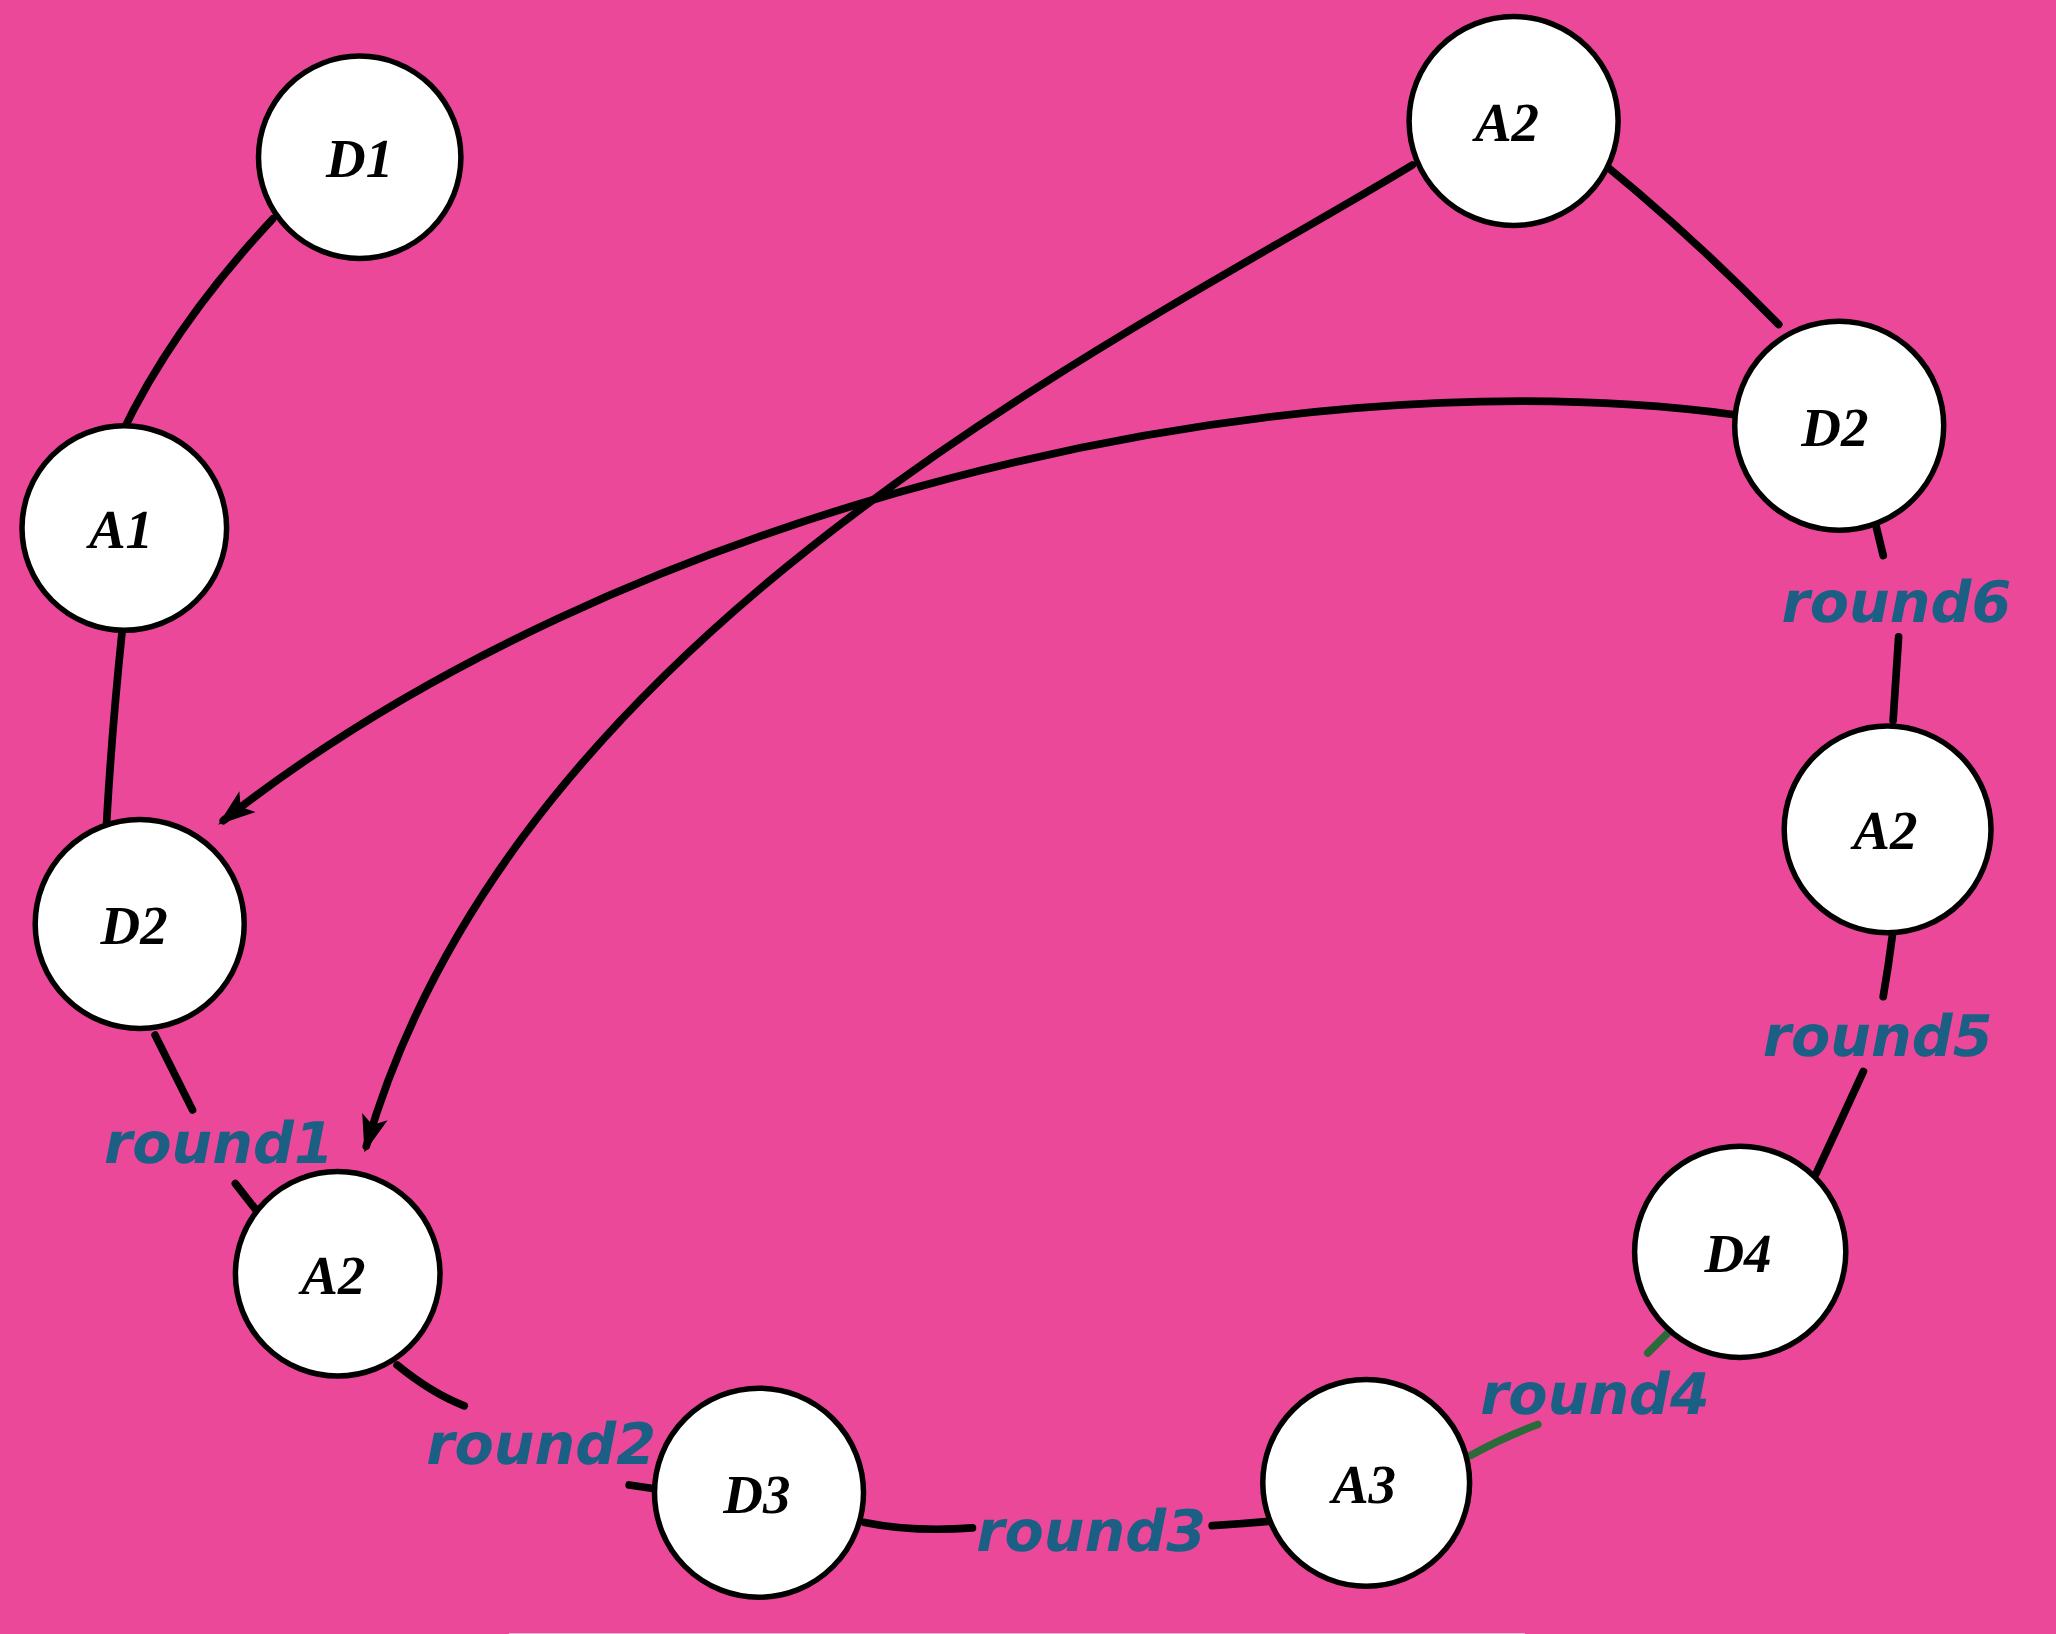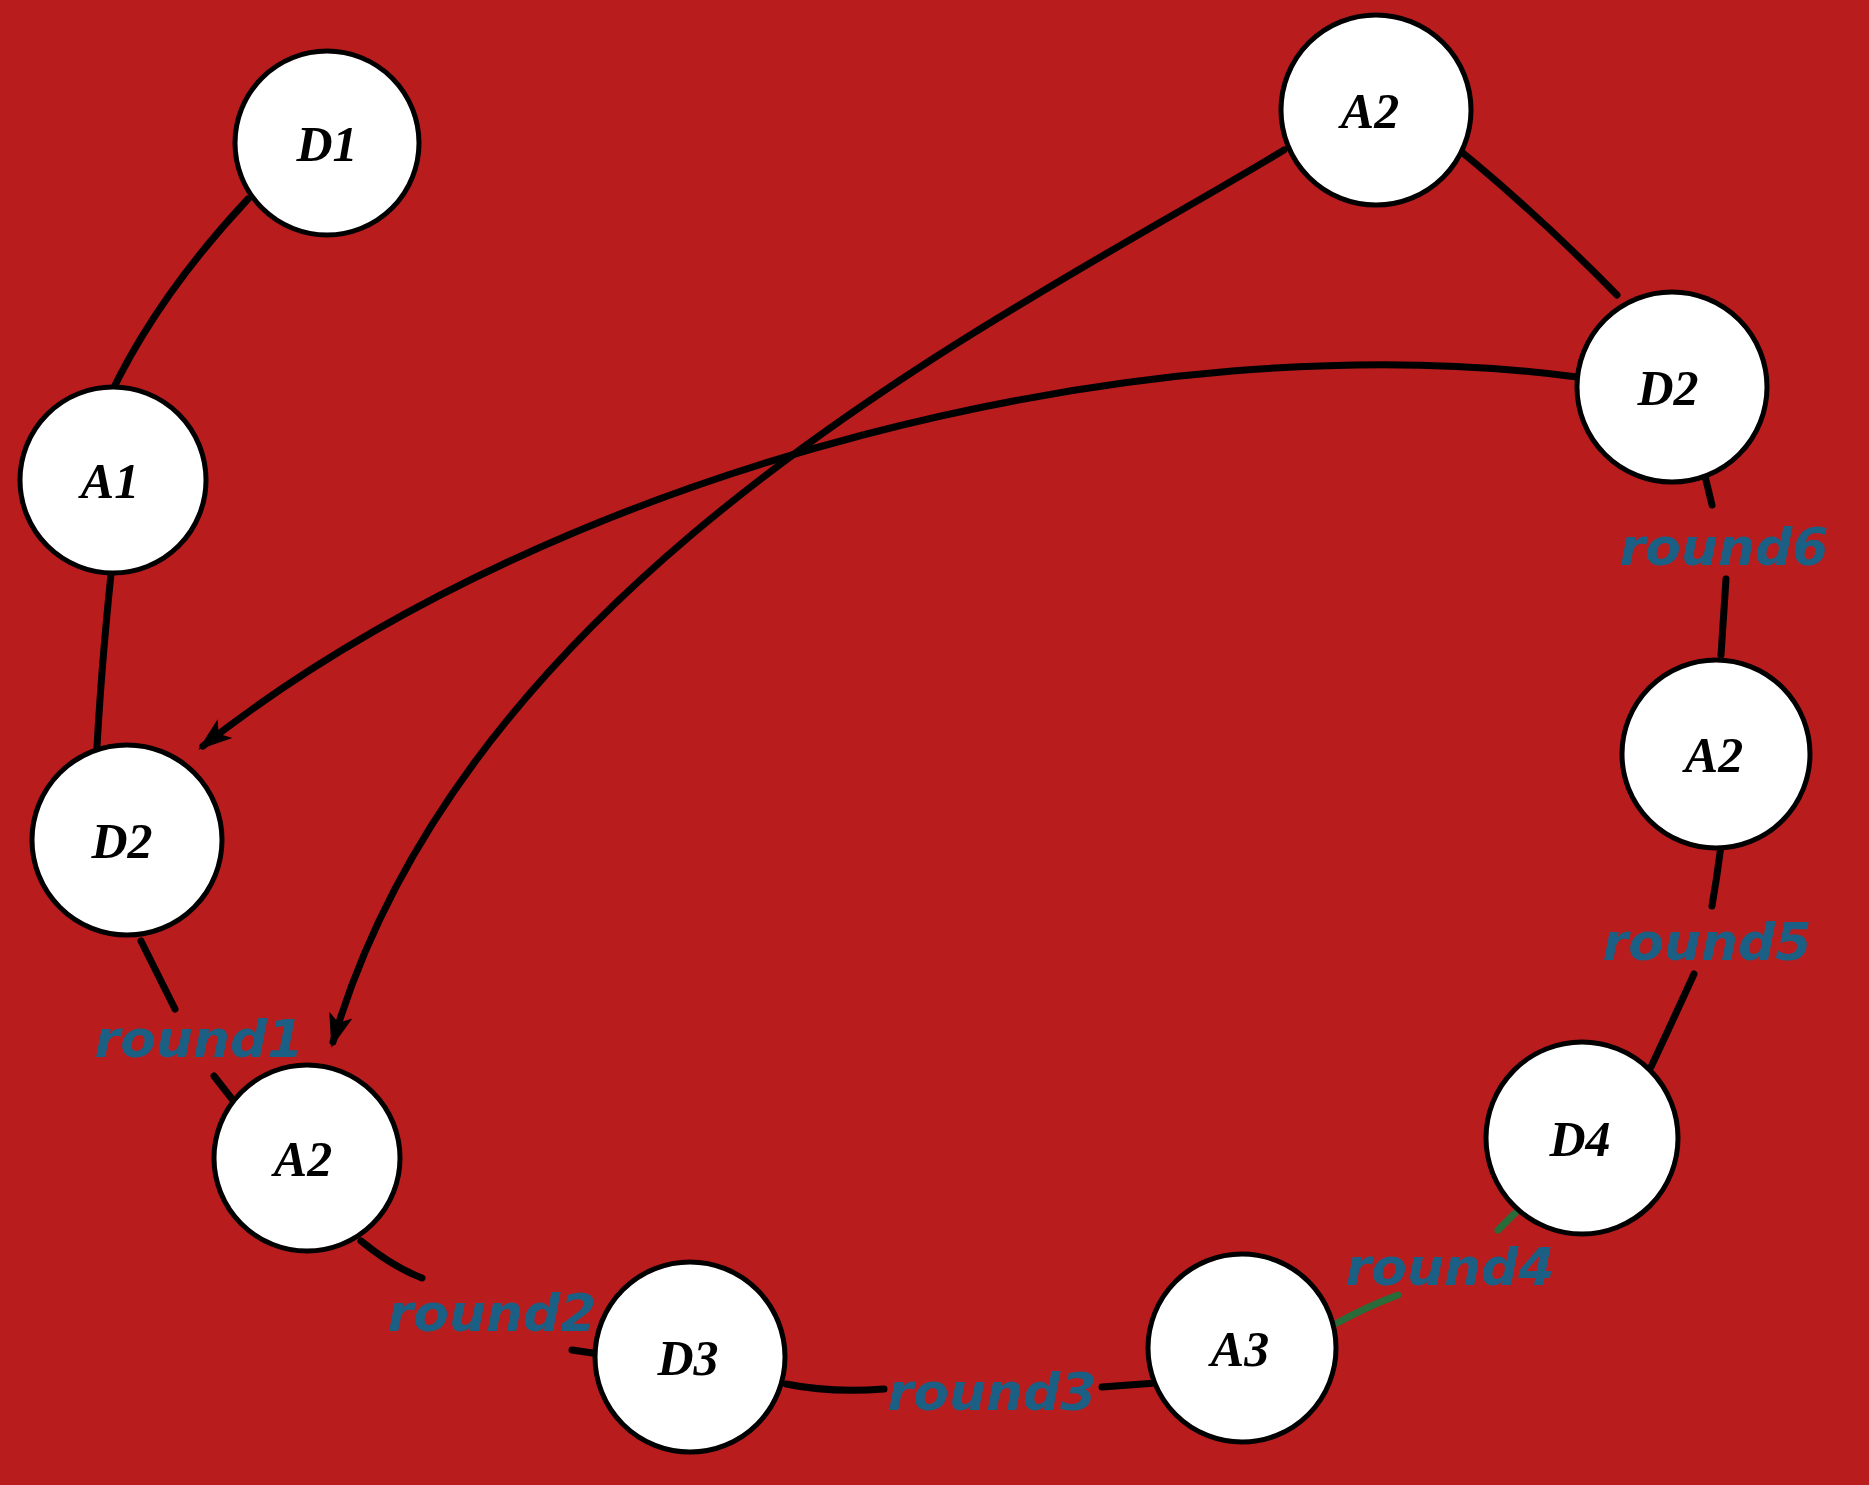--- a/index.html
+++ b/index.html
@@ -4,21 +4,21 @@
 <style>
   html, body {
     margin: 0;
     padding: 0;
     background: #ffffff;
   }
   .stage {
     position: relative;
     width: 1869px;
     height: 1485px;
-    background: #b91c1c;
+    background: #ec4899;
     overflow: hidden;
   }
   svg { display: block; }
   .node-circle {
     fill: #ffffff;
     stroke: #000000;
     stroke-width: 5;
   }
   .node-label {
     font-family: "Liberation Serif", "DejaVu Serif", serif;

